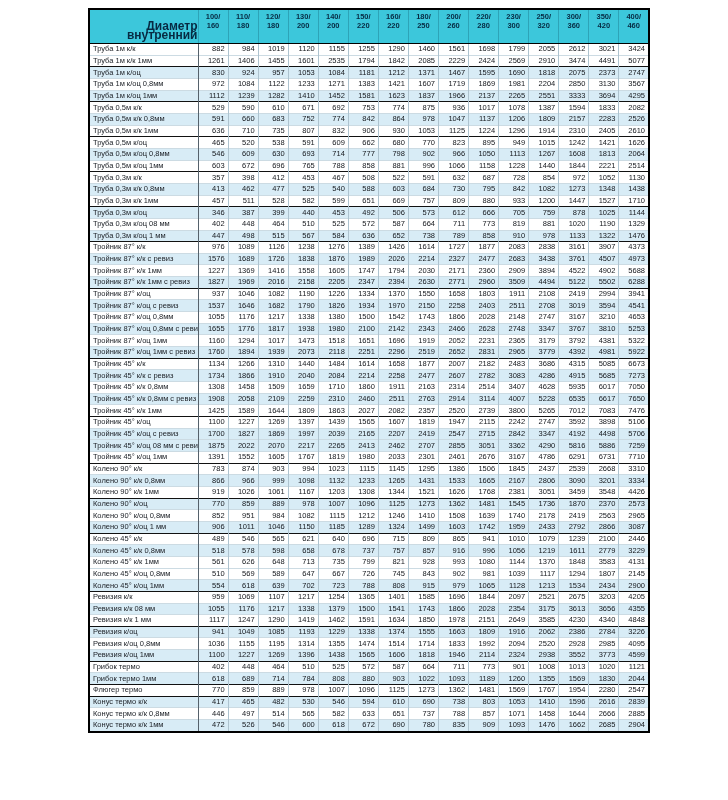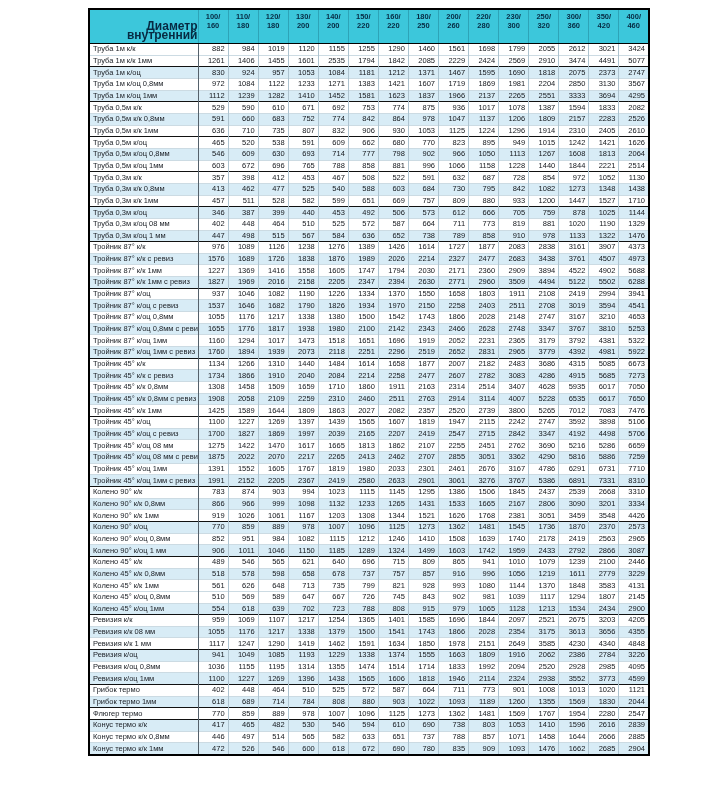--- a/index.html
+++ b/index.html
@@ -715,38 +715,20 @@
           <td>2207</td>
           <td>2419</td>
           <td>2547</td>
           <td>2715</td>
           <td>2842</td>
           <td>3347</td>
           <td>4192</td>
           <td>4498</td>
           <td>5706</td>
         </tr>
-        <tr>
-          <td class="label">Тройник 45° к/оц 08 мм</td>
-          <td>1275</td>
-          <td>1422</td>
-          <td>1470</td>
-          <td>1617</td>
-          <td>1665</td>
-          <td>1813</td>
-          <td>1862</td>
-          <td>2107</td>
-          <td>2255</td>
-          <td>2451</td>
-          <td>2762</td>
-          <td>3690</td>
-          <td>5216</td>
-          <td>5286</td>
-          <td>6659</td>
-        </tr>
         <tr class="shaded">
           <td class="label">Тройник 45° к/оц 08 мм с ревиз</td>
           <td>1875</td>
           <td>2022</td>
           <td>2070</td>
           <td>2217</td>
           <td>2265</td>
           <td>2413</td>
           <td>2462</td>
           <td>2707</td>
@@ -768,38 +750,20 @@
           <td>1980</td>
           <td>2033</td>
           <td>2301</td>
           <td>2461</td>
           <td>2676</td>
           <td>3167</td>
           <td>4786</td>
           <td>6291</td>
           <td>6731</td>
           <td>7710</td>
-        </tr>
-        <tr class="shaded">
-          <td class="label">Тройник 45° к/оц 1мм с ревиз</td>
-          <td>1991</td>
-          <td>2152</td>
-          <td>2205</td>
-          <td>2367</td>
-          <td>2419</td>
-          <td>2580</td>
-          <td>2633</td>
-          <td>2901</td>
-          <td>3061</td>
-          <td>3276</td>
-          <td>3767</td>
-          <td>5386</td>
-          <td>6891</td>
-          <td>7331</td>
-          <td>8310</td>
         </tr>
         <tr class="gs">
           <td class="label">Колено 90° к/к</td>
           <td>783</td>
           <td>874</td>
           <td>903</td>
           <td>994</td>
           <td>1023</td>
           <td>1115</td>
           <td>1145</td>

